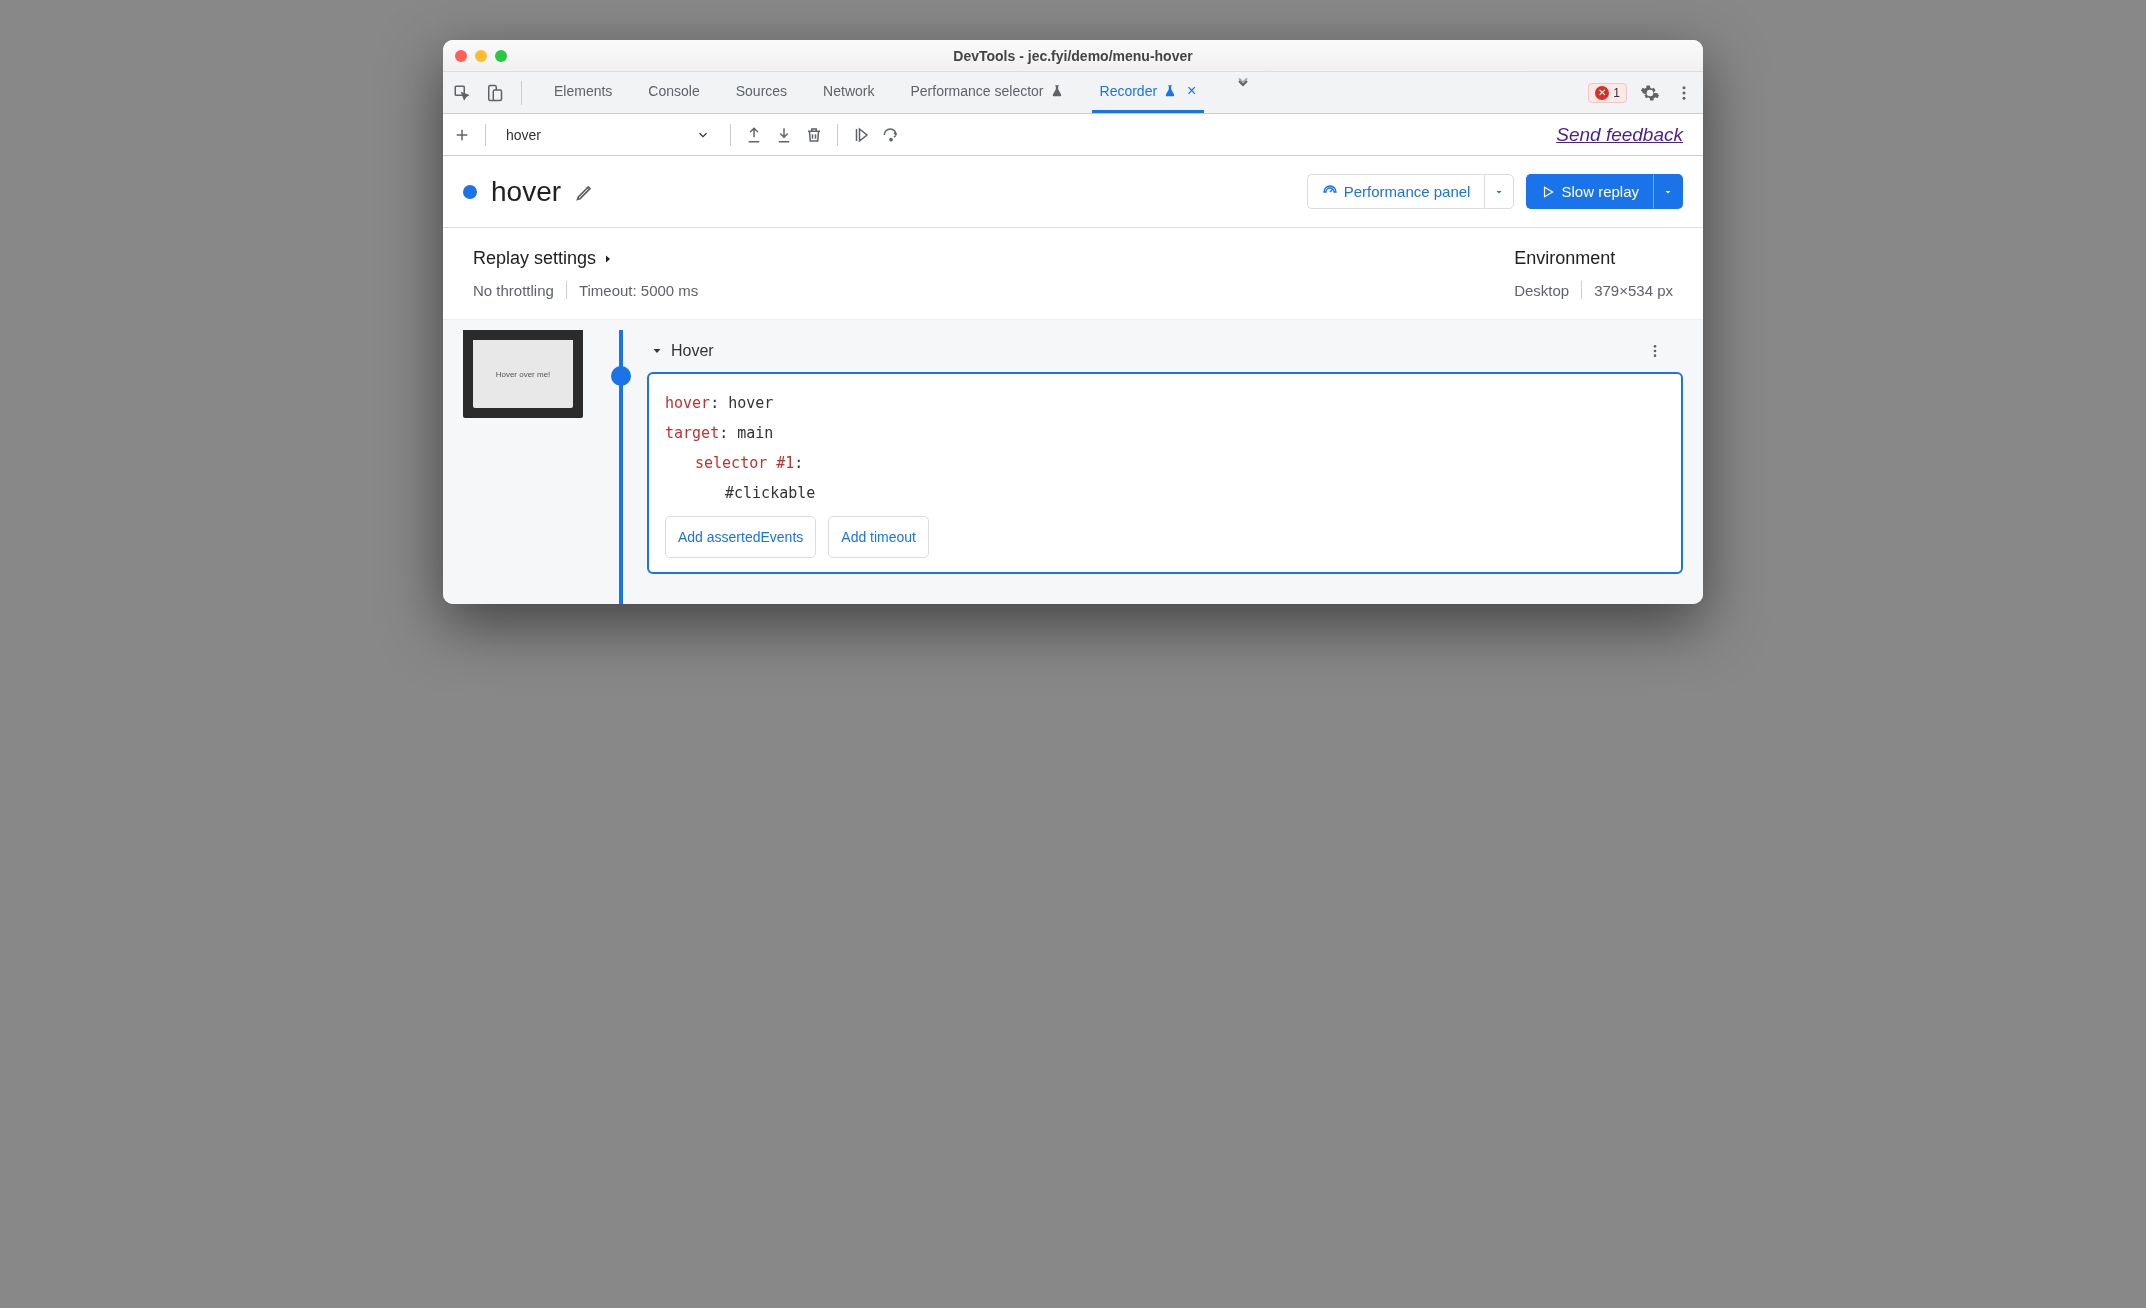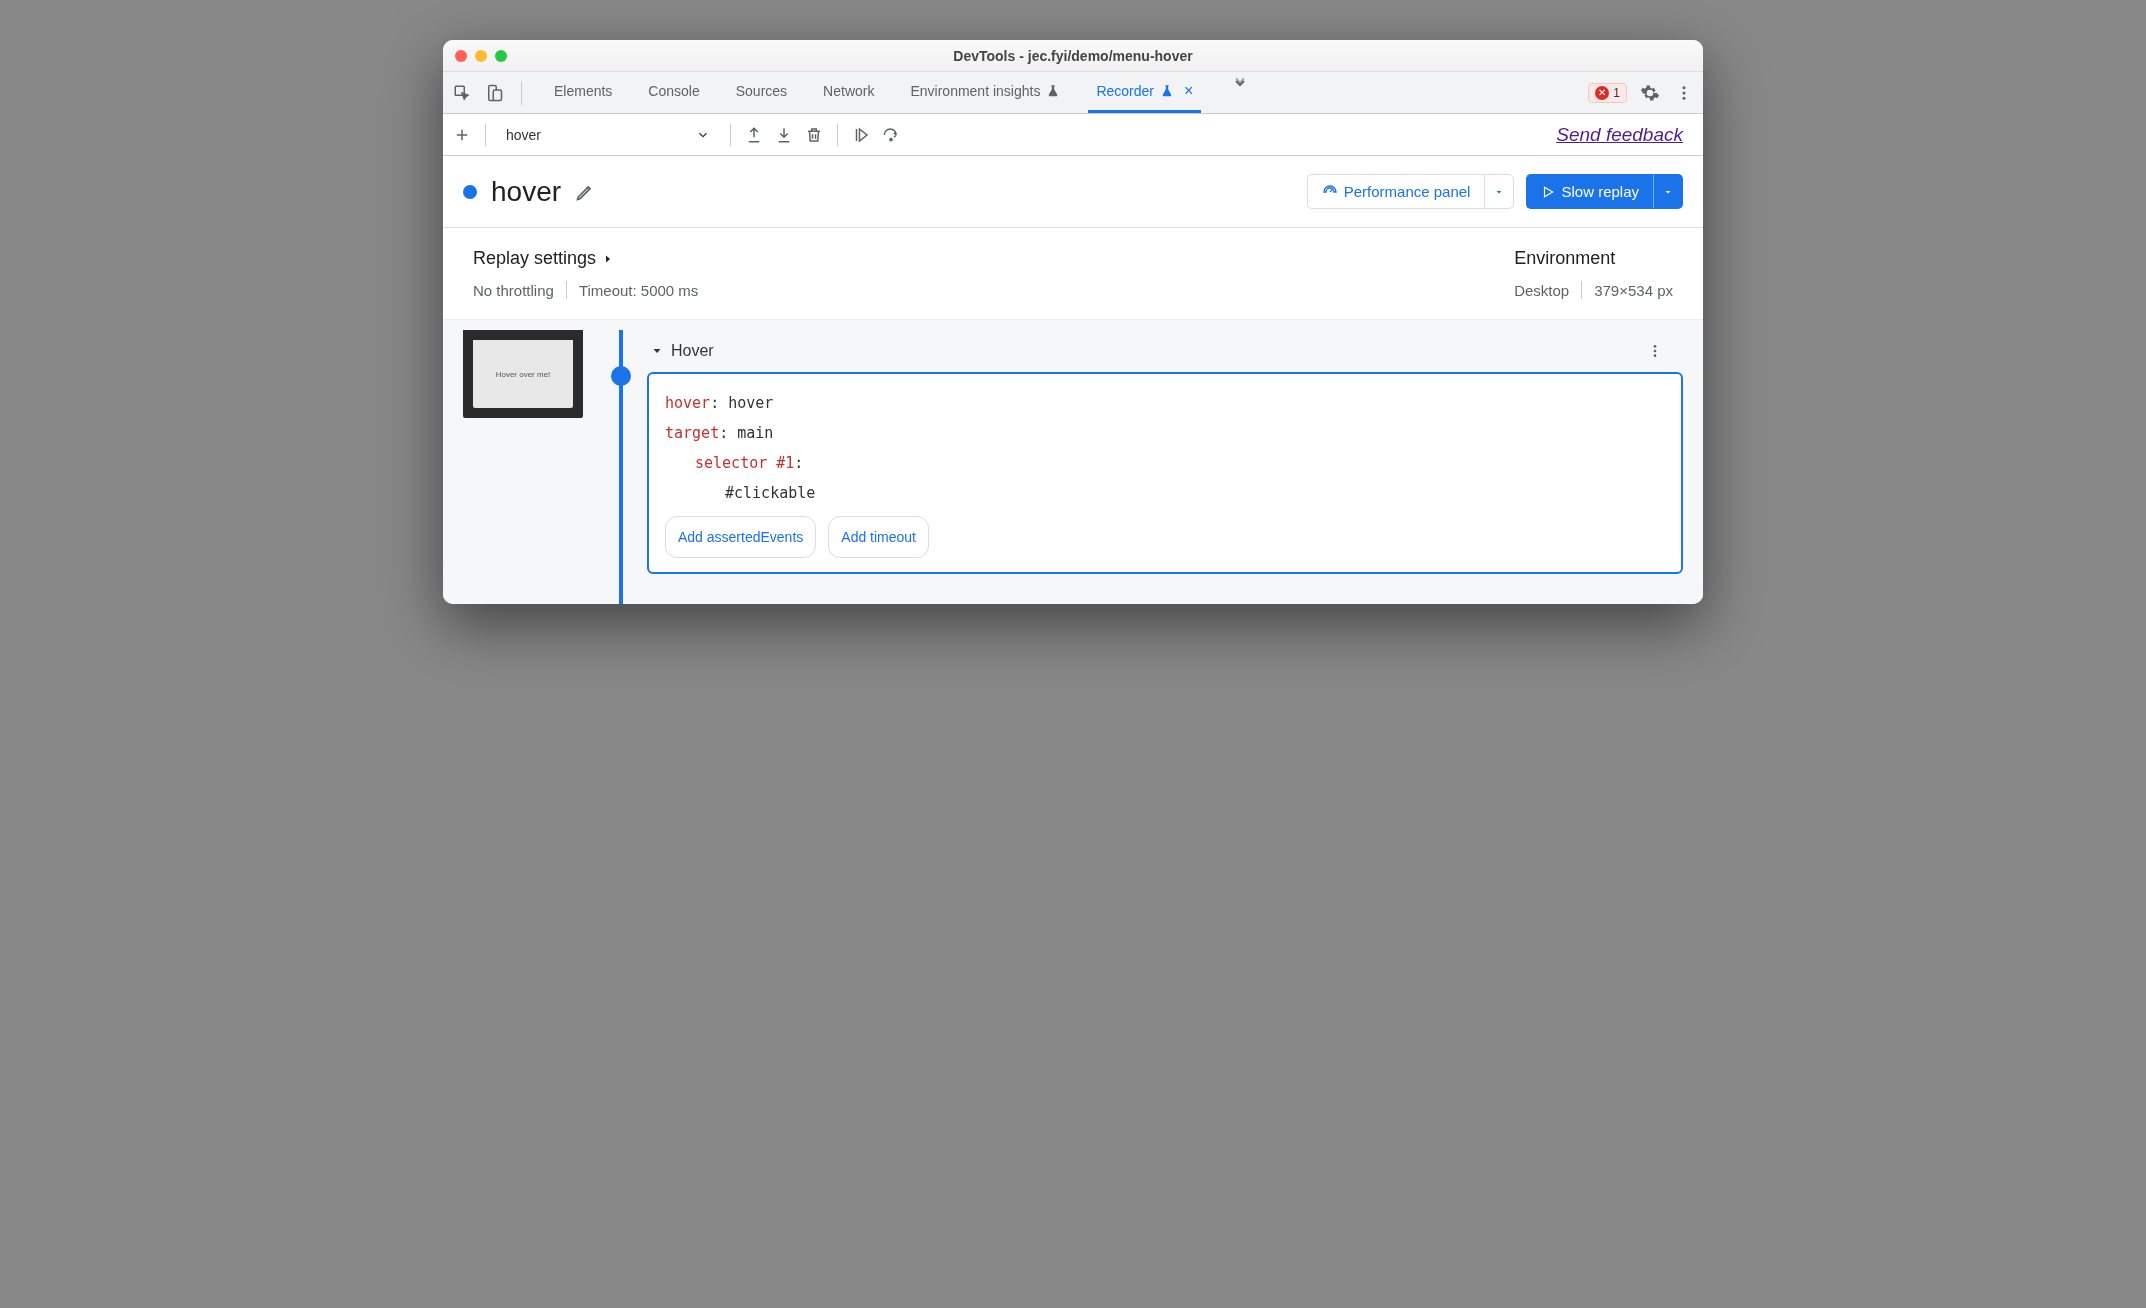--- a/index.html
+++ b/index.html
@@ -105,21 +105,21 @@
 .rec-dot { width: 14px; height: 14px; border-radius: 50%; background: #1a73e8; margin-right: 14px; }
 .rec-title { font-size: 28px; font-weight: 400; color: #202124; }
 .edit-icon { margin-left: 14px; color: #5f6368; cursor: pointer; }
 .header-buttons { margin-left: auto; display: flex; gap: 12px; }
 .btn-group { display: flex; }
 .btn {
   display: flex;
   align-items: center;
   gap: 6px;
   padding: 8px 14px;
-  border-radius: 12px;
+  border-radius: 5px;
   font-size: 15px;
   cursor: pointer;
   border: 1px solid #dadce0;
 }
 .btn-outline { background: #fff; color: #1a73e8; }
 .btn-primary { background: #1a73e8; color: #fff; border-color: #1a73e8; }
 .btn-group .btn:first-child { border-radius: 5px 0 0 5px; border-right: none; }
 .btn-group .btn-dropdown { border-radius: 0 5px 5px 0; padding: 8px 8px; }
 .btn-primary.btn-dropdown { border-left: 1px solid rgba(255,255,255,0.4); }
 .settings-row {
@@ -250,21 +250,21 @@
           </svg>
       </span>
     </div>
     <div class="divider" style="width:1px;height:24px;background:#ccc;"></div>
     <div class="tabs">
       <div class="tab">Elements</div>
       <div class="tab">Console</div>
       <div class="tab">Sources</div>
       <div class="tab">Network</div>
       <div class="tab">
-        <span>Environment insights</span>
+        <span>Performance selector</span>
         <span>
           <svg width="14" height="14" viewBox="0 0 24 24" fill="currentColor">
               <path d="M9 2h6v2h-1v5l5 9a2 2 0 0 1-1.8 3H6.8A2 2 0 0 1 5 18l5-9V4H9z"></path>
             </svg>
         </span>
       </div>
       <div class="tab active">
         <span>Recorder</span>
         <span>
           <svg width="14" height="14" viewBox="0 0 24 24" fill="currentColor">

